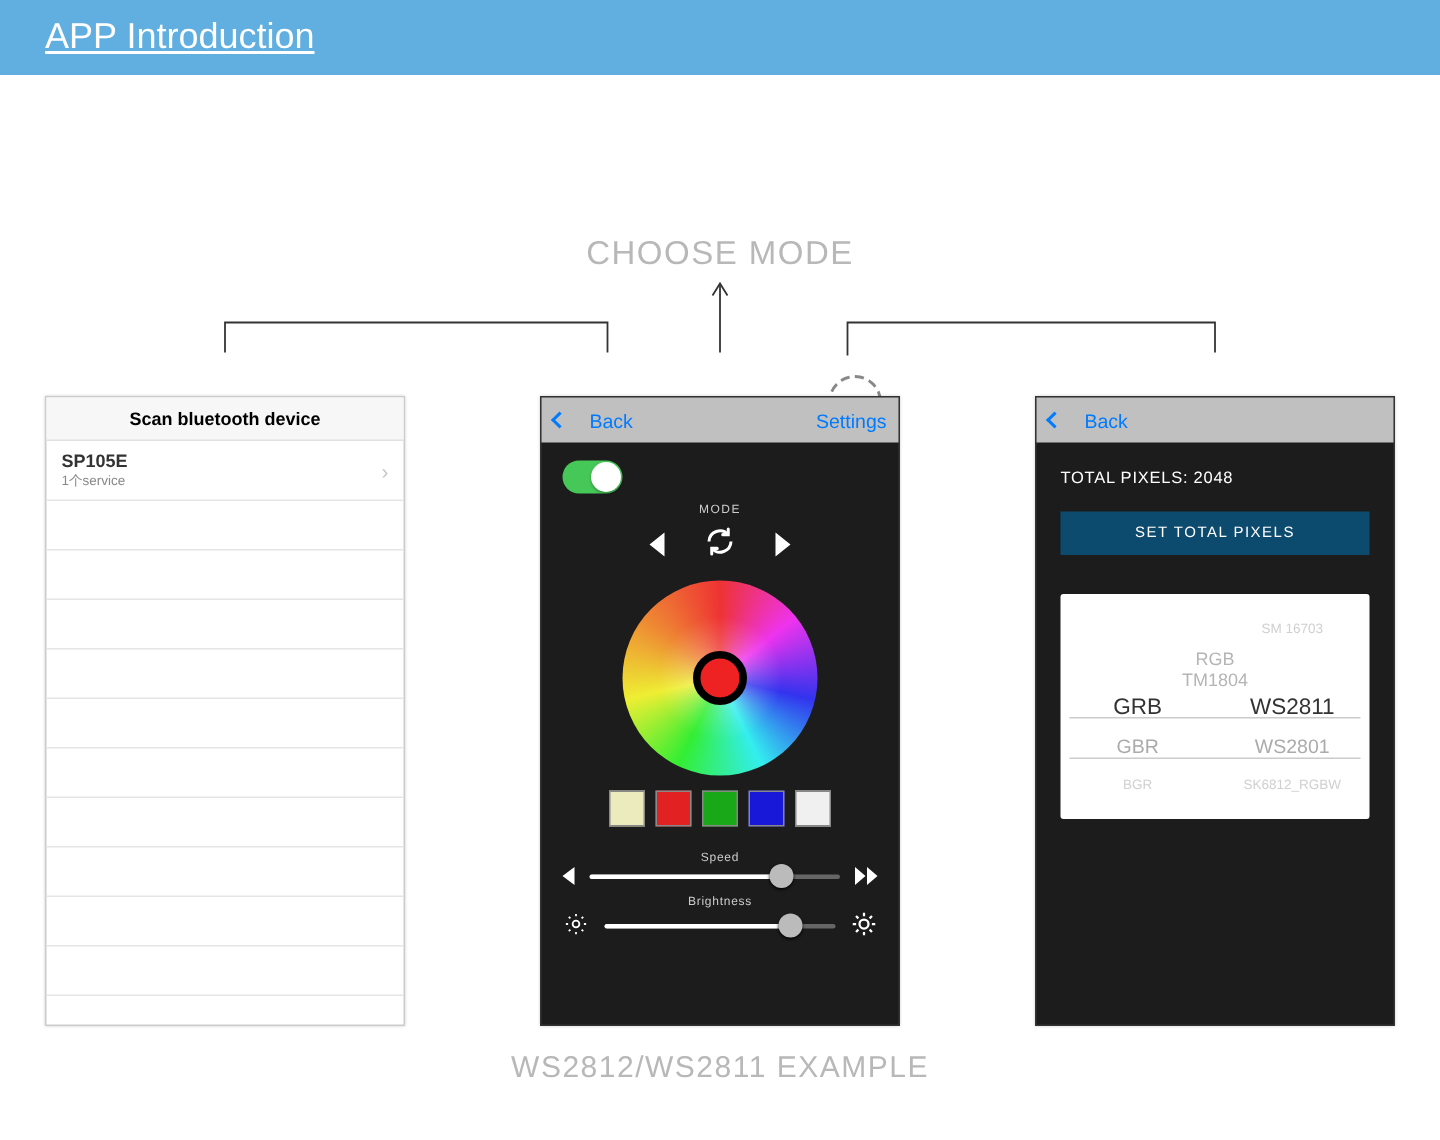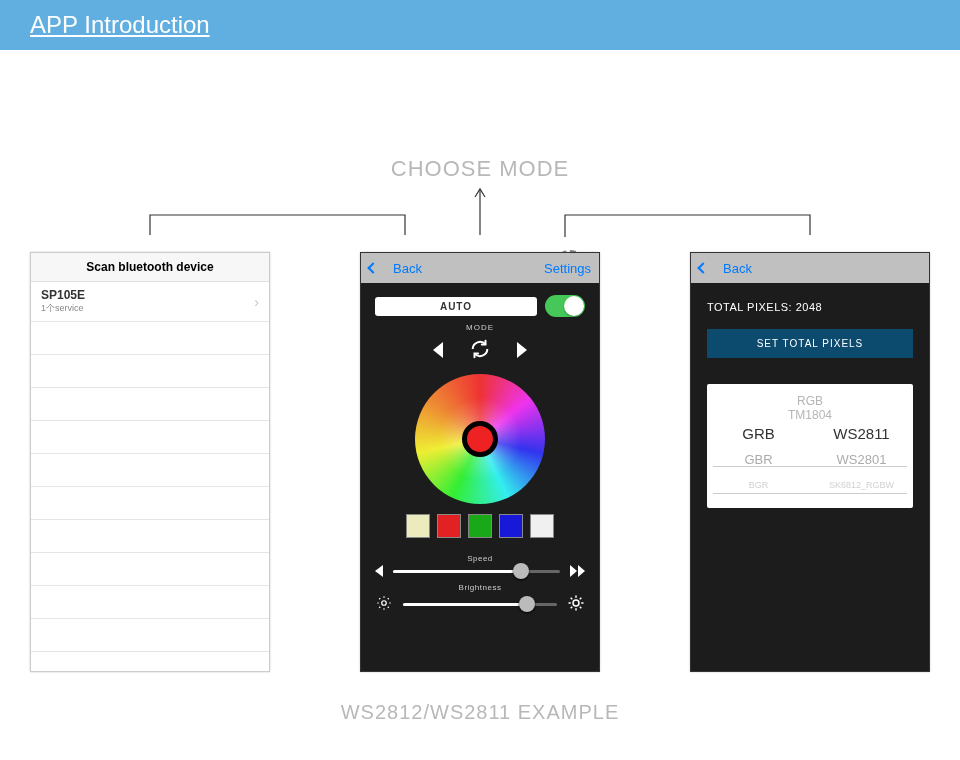--- a/index.html
+++ b/index.html
@@ -12,21 +12,21 @@
   .bottom-label { position: absolute; top: 701px; left: 0; right: 0; text-align: center; color: #b8b8b8; font-size: 20px; letter-spacing: 1px; font-weight: 400; }
 
   
   .connector svg { position: absolute; top: 185px; left: 0; width: 960px; height: 80px; pointer-events: none; }
   .connector-line { fill: none; stroke: #333; stroke-width: 1.2; }
 
   
   .callout { position: absolute; border: 2px dashed #888; border-radius: 50%; width: 36px; height: 36px; pointer-events: none; }
 
   
-  .phone { position: absolute; width: 240px; top: 252px; border: 1px solid #ccc; background: #fff; box-shadow: 0 0 2px rgba(0,0,0,.2); font-size: 11px; }
+  .phone { position: absolute; width: 240px; top: 264px; border: 1px solid #ccc; background: #fff; box-shadow: 0 0 2px rgba(0,0,0,.2); font-size: 11px; }
   .phone-left { left: 30px; height: 420px; }
   .phone-center { left: 360px; height: 420px; border-color: #333; background: #1c1c1c; }
   .phone-right { left: 690px; height: 420px; border-color: #333; background: #1c1c1c; }
 
   
   .scan-header { text-align: center; font-weight: 700; font-size: 12px; padding: 7px 0; border-bottom: 1px solid #e0e0e0; background: #f7f7f7; }
   .device-row { display: flex; justify-content: space-between; align-items: center; padding: 6px 10px; border-bottom: 1px solid #e5e5e5; }
   .device-info .name { font-weight: 600; font-size: 12px; color: #333; }
   .device-info .sub { font-size: 9px; color: #888; }
   .chevron { color: #c7c7cc; font-size: 14px; }
@@ -135,21 +135,20 @@
 <div class="phone phone-center">
   <div class="nav nav-dark">
     <div class="back">
       <span class="chev-l"></span>
       <span>Back</span>
     </div>
     <div class="settings">Settings</div>
   </div>
   <div class="c-body">
     <div class="auto-row">
-      <div class="auto-pill">AUTO</div>
       <div class="toggle"></div>
     </div>
     <div class="mode-label">MODE</div>
     <div class="mode-row">
       <div class="arrow-side arrow-l"></div>
       <div class="cycle-icon">
         <svg viewBox="0 0 24 24" fill="none" stroke="#fff" stroke-width="2.2">
           <path d="M4 12a8 8 0 0 1 14-5"></path>
             <path d="M20 12a8 8 0 0 1-14 5"></path>
           <path d="M18 3v4h-4" stroke-linecap="round"></path>
@@ -209,20 +208,24 @@
     <div class="back">
       <span class="chev-l"></span>
       <span>Back</span>
     </div>
     <div></div>
   </div>
   <div class="r-body">
     <div class="total-px">TOTAL PIXELS:  2048</div>
     <div class="set-btn">SET TOTAL PIXELS</div>
     <div class="picker-box">
+      <div class="picker-row picker-fade-top">
+          <div></div>
+          <div>SM 16703</div>
+        </div>
       <div class="picker-row picker-fade">
           <div>RGB</div>
           <div>TM1804</div>
         </div>
       <div class="picker-row picker-sel">
           <div>GRB</div>
           <div>WS2811</div>
         </div>
       <div class="picker-row picker-fade2">
           <div>GBR</div>

